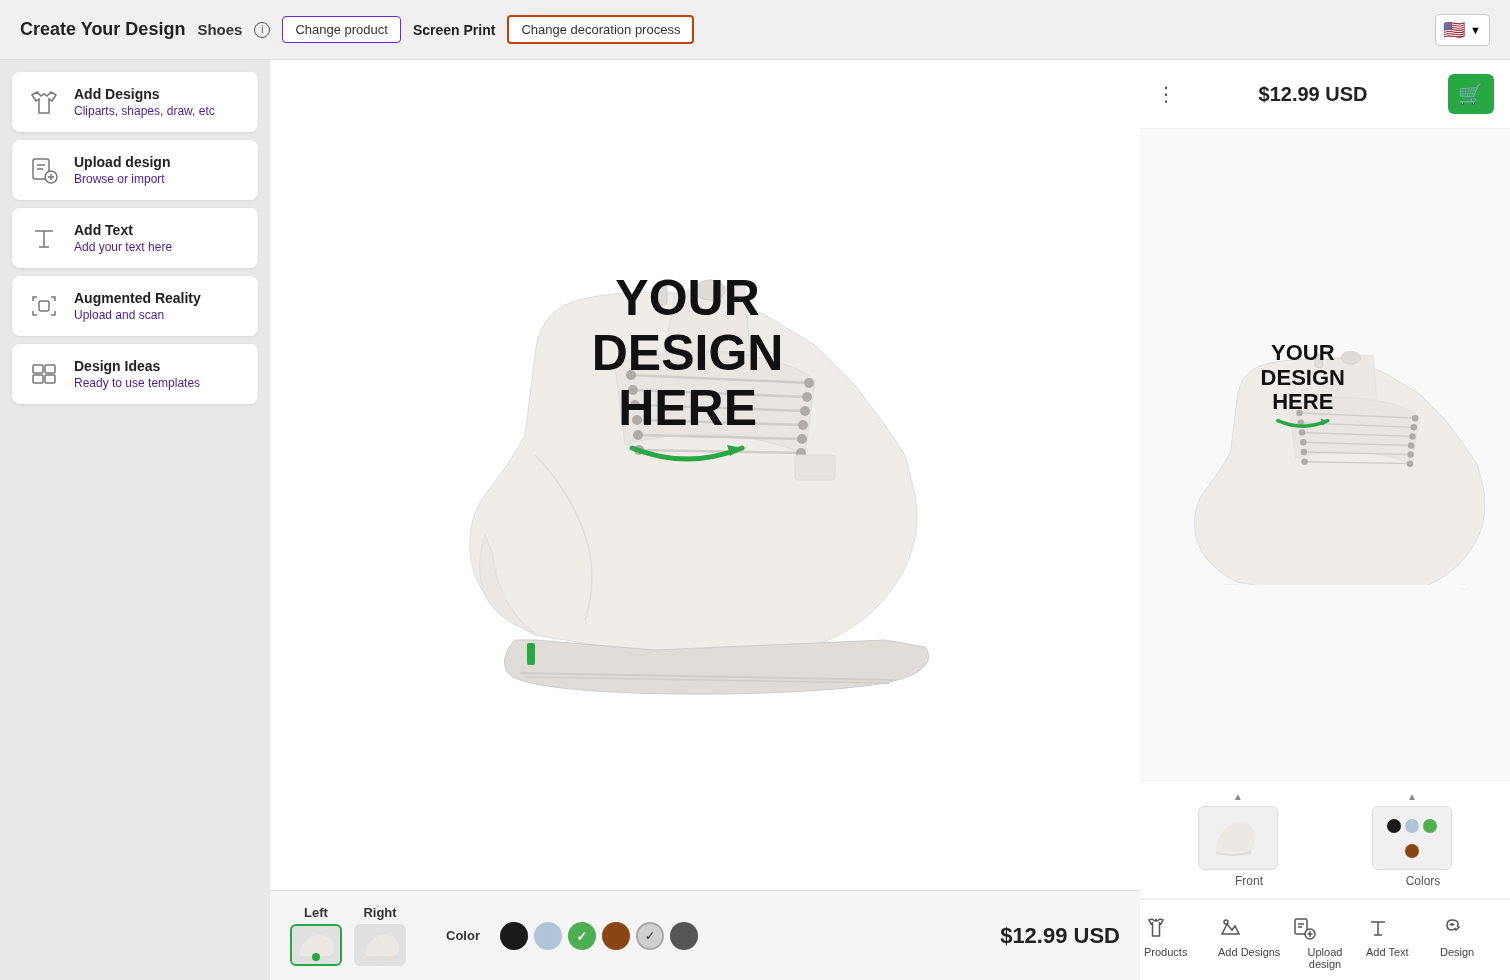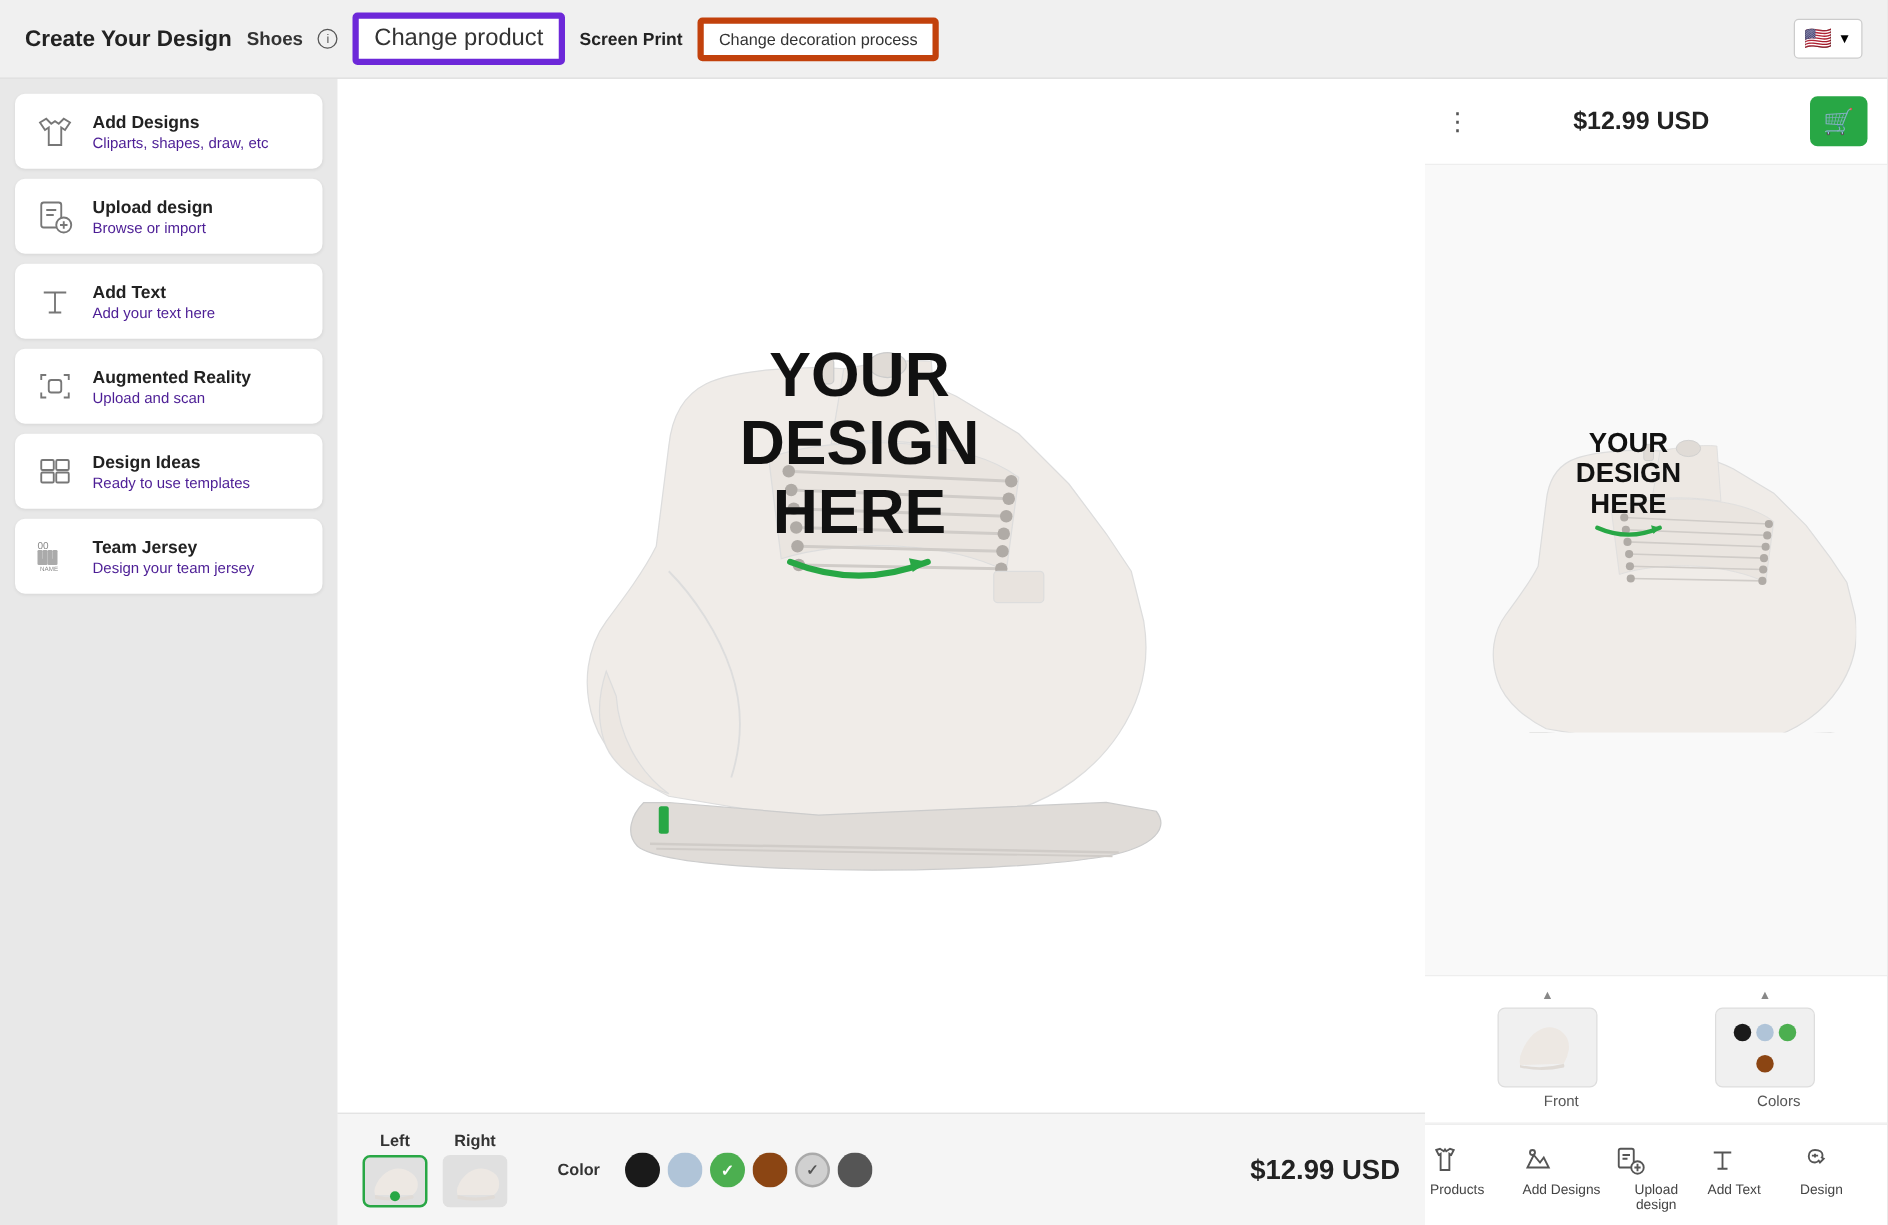--- a/index.html
+++ b/index.html
@@ -41,35 +41,35 @@
       width: 16px;
       height: 16px;
       border-radius: 50%;
       border: 1.5px solid #555;
       font-size: 10px;
       color: #555;
       cursor: pointer;
     }
     .change-product-btn {
       background: white;
-      border: 5px solid #6d28d9;
+      border: 1px solid #6d28d9;
       border-radius: 4px;
       padding: 5px 12px;
-      font-size: 19px;
+      font-size: 13px;
       color: #333;
       cursor: pointer;
     }
     .screen-print-badge {
       font-size: 14px;
       font-weight: 600;
       color: #222;
     }
     .change-decoration-btn {
       background: white;
-      border: 5px solid #c2410c;
+      border: 2px solid #c2410c;
       border-radius: 4px;
       padding: 5px 12px;
       font-size: 13px;
       color: #333;
       cursor: pointer;
     }
     .flag-btn {
       margin-left: auto;
       display: flex;
       align-items: center;
@@ -417,38 +417,20 @@
           <rect x="4" y="16" width="10" height="8" rx="1"></rect>
           <rect x="16" y="16" width="10" height="8" rx="1"></rect>
         </svg>
       </div>
       <div class="sidebar-text">
         <span class="sidebar-label">Design Ideas</span>
         <span class="sidebar-sub">Ready to use templates</span>
       </div>
     </div>
 
-    <div class="sidebar-item">
-      <div class="sidebar-icon">
-        <svg width="36" height="36" viewBox="0 0 36 36" fill="none">
-          <rect x="4" y="20" width="8" height="5" rx="1" fill="#aaa"></rect>
-          <rect x="12" y="20" width="8" height="5" rx="1" fill="#aaa"></rect>
-          <rect x="4" y="13" width="4" height="8" rx="1" fill="#aaa"></rect>
-          <rect x="8" y="13" width="4" height="8" rx="1" fill="#aaa"></rect>
-          <rect x="12" y="13" width="4" height="8" rx="1" fill="#aaa"></rect>
-          <rect x="16" y="13" width="4" height="8" rx="1" fill="#aaa"></rect>
-          <text x="4" y="12" font-size="8" fill="#888" font-family="sans-serif">00</text>
-          <text x="6" y="30" font-size="5" fill="#888" font-family="sans-serif">NAME</text>
-        </svg>
-      </div>
-      <div class="sidebar-text">
-        <span class="sidebar-label">Team Jersey</span>
-        <span class="sidebar-sub">Design your team jersey</span>
-      </div>
-    </div>
 
   </div>
 
   <div class="canvas-area">
     <div class="canvas-main">
 
       <svg width="620" height="500" viewBox="0 0 620 500">
 
         <g transform="translate(60, 30)">
 

